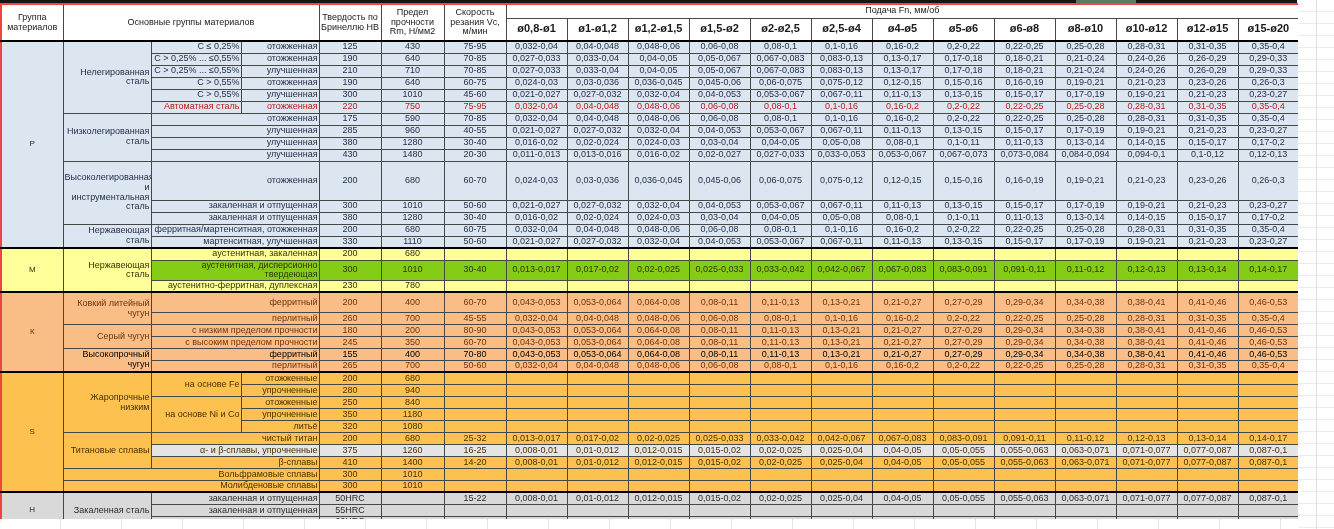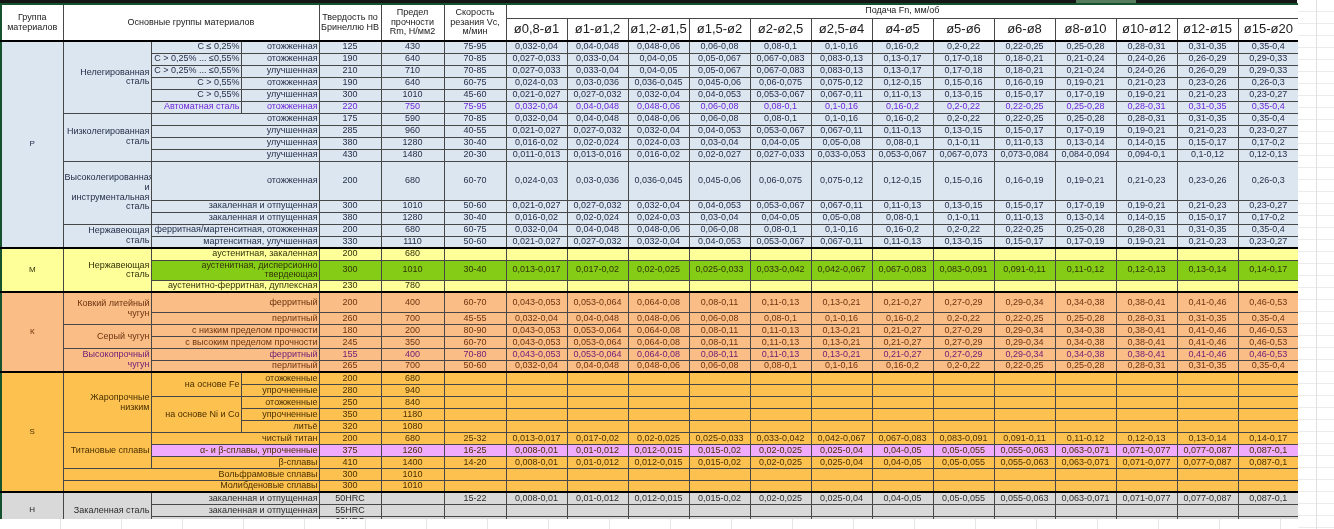--- a/index.html
+++ b/index.html
@@ -1,28 +1,28 @@
 <!DOCTYPE html>
 <html><head>
 <meta charset="utf-8">
 <style>
   html,body{margin:0;padding:0;background:#fff;}
   #screen{position:relative;width:1334px;height:529px;overflow:hidden;background:#fff;
           font-family:"Liberation Sans","DejaVu Sans",sans-serif;}
   #topstrip{position:absolute;left:0;top:0;width:1297px;height:3px;background:#161616;}
   #topstrip .green{position:absolute;left:1076px;top:0;width:60px;height:3px;background:#567c5e;}
   table{border-collapse:collapse;table-layout:fixed;width:1298px;position:absolute;left:0;top:3px;
-        border:2px solid #14532d;}
+        border:2px solid #ef4444;}
   col.c-letter{width:62px;} col.c-mat{width:88px;} col.c-sub1{width:90px;} col.c-sub2{width:78px;}
   col.c-hb{width:62px;} col.c-rm{width:63px;} col.c-vc{width:62px;} col.c-feed{width:61px;}
   th,td{border:1px solid #474747;padding:0 1px;text-align:center;vertical-align:middle;
         font-size:9px;line-height:1.08;overflow:hidden;}
   thead th{background:#fff;font-weight:normal;color:#1a1a1a;}
   tr.h1{height:14px;} tr.h2{height:23px;}
-  tr.h2 th{font-weight:normal;font-size:13px;}
+  tr.h2 th{font-weight:bold;font-size:11px;}
   tbody tr{height:12px;}
   tbody td{white-space:nowrap;}
   td.wrap{white-space:normal;text-align:right;}
   tr.gs td{border-top:2px solid #000;}
   td[data-name="group-letter"]{font-size:8px;}
   #ghost{position:absolute;left:0;top:519px;width:1298px;height:10px;background:#fff;
          background-image:repeating-linear-gradient(to right,transparent 0 60px,#e6e6e6 60px 61px);}
   #gutter{position:absolute;left:1298px;top:0;width:36px;height:529px;background:#fff;
           background-image:repeating-linear-gradient(to bottom,transparent 0 11px,#ececec 11px 12px);}
   #gutter .v{position:absolute;left:18px;top:0;width:1px;height:529px;background:#e0e0e0;}
@@ -179,21 +179,21 @@
           <td data-name="feed-value">0,053-0,067</td>
           <td data-name="feed-value">0,067-0,11</td>
           <td data-name="feed-value">0,11-0,13</td>
           <td data-name="feed-value">0,13-0,15</td>
           <td data-name="feed-value">0,15-0,17</td>
           <td data-name="feed-value">0,17-0,19</td>
           <td data-name="feed-value">0,19-0,21</td>
           <td data-name="feed-value">0,21-0,23</td>
           <td data-name="feed-value">0,23-0,27</td>
         </tr>
-        <tr data-name="table-row" style="background: rgb(220, 230, 241); color: #6d28d9; margin-top: 48px;">
+        <tr data-name="table-row" style="background: rgb(220, 230, 241); color: #b91c1c; margin-top: 48px;">
           <td class="wrap" data-name="material-subgroup">Автоматная сталь</td>
           <td class="wrap" data-name="material-subgroup">отожженная</td>
           <td data-name="hardness-hb">220</td>
           <td data-name="strength-rm">750</td>
           <td data-name="cutting-speed-vc">75-95</td>
           <td data-name="feed-value">0,032-0,04</td>
           <td data-name="feed-value">0,04-0,048</td>
           <td data-name="feed-value">0,048-0,06</td>
           <td data-name="feed-value">0,06-0,08</td>
           <td data-name="feed-value">0,08-0,1</td>
@@ -511,21 +511,21 @@
           <td data-name="feed-value">0,11-0,13</td>
           <td data-name="feed-value">0,13-0,21</td>
           <td data-name="feed-value">0,21-0,27</td>
           <td data-name="feed-value">0,27-0,29</td>
           <td data-name="feed-value">0,29-0,34</td>
           <td data-name="feed-value">0,34-0,38</td>
           <td data-name="feed-value">0,38-0,41</td>
           <td data-name="feed-value">0,41-0,46</td>
           <td data-name="feed-value">0,46-0,53</td>
         </tr>
-        <tr data-name="table-row" style="background: rgb(249, 189, 133); color: #701a75;">
+        <tr data-name="table-row" style="background: rgb(249, 189, 133); color: #000000;">
           <td rowspan="2" class="wrap" data-name="material-group">Высокопрочный чугун</td>
           <td colspan="2" class="wrap" data-name="material-subgroup">ферритный</td>
           <td data-name="hardness-hb">155</td>
           <td data-name="strength-rm">400</td>
           <td data-name="cutting-speed-vc">70-80</td>
           <td data-name="feed-value">0,043-0,053</td>
           <td data-name="feed-value">0,053-0,064</td>
           <td data-name="feed-value">0,064-0,08</td>
           <td data-name="feed-value">0,08-0,11</td>
           <td data-name="feed-value">0,11-0,13</td>
@@ -669,21 +669,21 @@
           <td data-name="feed-value">0,033-0,042</td>
           <td data-name="feed-value">0,042-0,067</td>
           <td data-name="feed-value">0,067-0,083</td>
           <td data-name="feed-value">0,083-0,091</td>
           <td data-name="feed-value">0,091-0,11</td>
           <td data-name="feed-value">0,11-0,12</td>
           <td data-name="feed-value">0,12-0,13</td>
           <td data-name="feed-value">0,13-0,14</td>
           <td data-name="feed-value">0,14-0,17</td>
         </tr>
-        <tr data-name="table-row" style="background: #f0abfc; color: rgb(74, 48, 0);">
+        <tr data-name="table-row" style="background: #e5e5e5; color: rgb(74, 48, 0);">
           <td colspan="2" class="wrap" data-name="material-subgroup">α- и β-сплавы, упрочненные</td>
           <td data-name="hardness-hb">375</td>
           <td data-name="strength-rm">1260</td>
           <td data-name="cutting-speed-vc">16-25</td>
           <td data-name="feed-value">0,008-0,01</td>
           <td data-name="feed-value">0,01-0,012</td>
           <td data-name="feed-value">0,012-0,015</td>
           <td data-name="feed-value">0,015-0,02</td>
           <td data-name="feed-value">0,02-0,025</td>
           <td data-name="feed-value">0,025-0,04</td>

